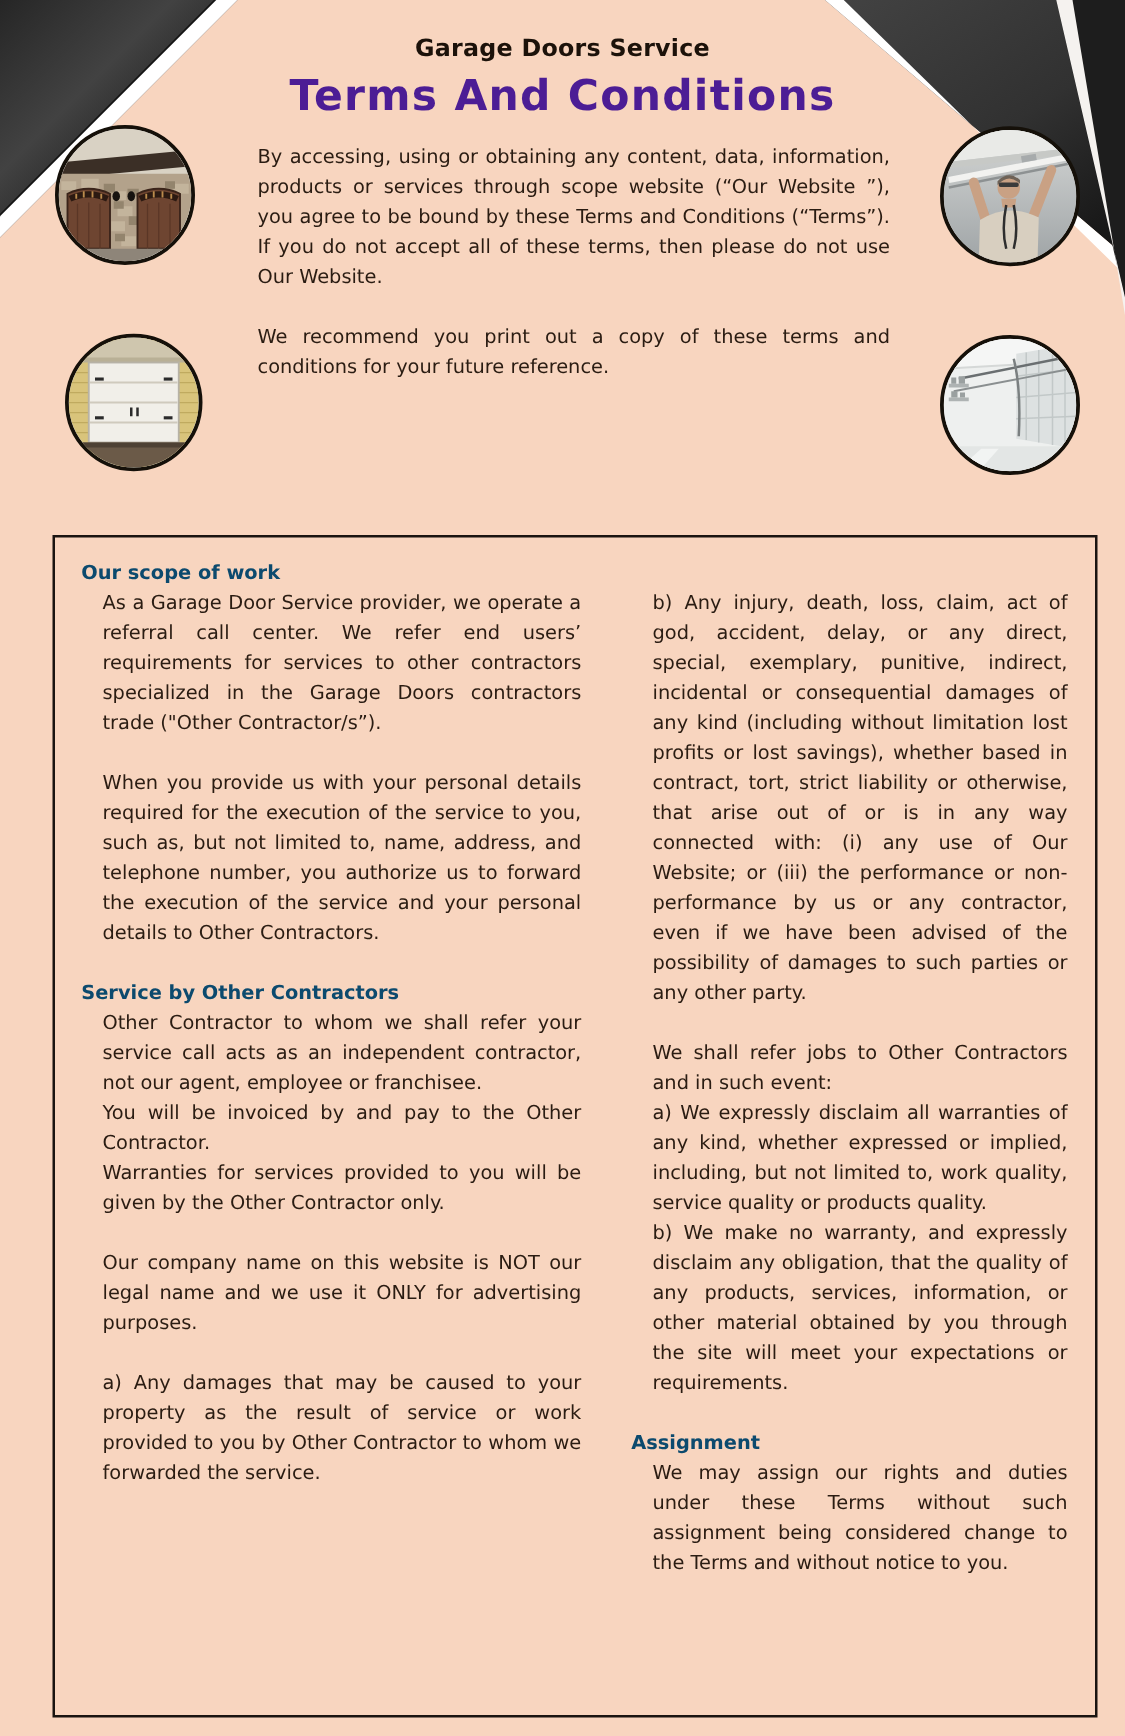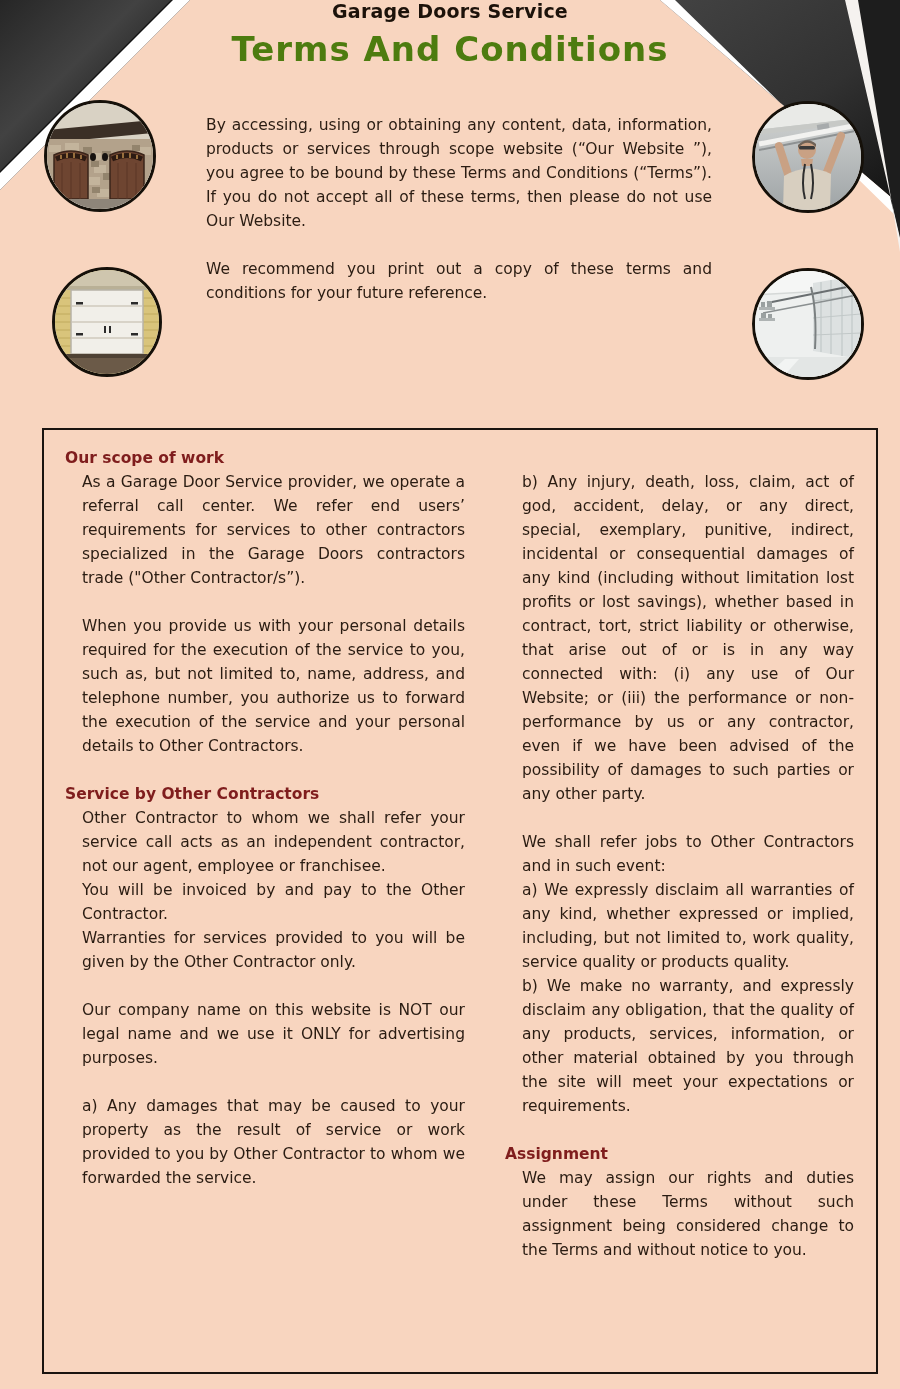--- a/index.html
+++ b/index.html
@@ -7,25 +7,26 @@
     position:relative;
     width:900px;height:1389px;
     background:#f8d5bf;
     overflow:hidden;
     font-family:"DejaVu Sans", sans-serif;
     color:#2a1c12;
   }
   .corner-svg{position:absolute;top:0;left:0;}
   .header{position:absolute;top:0;left:0;width:900px;text-align:center;z-index:3;}
   .brand{
+    margin-top:28px;
     font-size:19px;font-weight:bold;color:#1c120a;letter-spacing:.2px;
   }
   .main-title{
     margin-top:7px;
-    font-size:34px;font-weight:bold;color:#4d7c0f;letter-spacing:1px;
+    font-size:34px;font-weight:bold;color:#4c1d95;letter-spacing:1px;
   }
   .intro{
     position:absolute;top:113px;left:206px;width:506px;z-index:3;
     font-size:15.5px;line-height:24px;text-align:justify;
   }
   .intro p{margin:0 0 24px 0;}
   .photo{
     position:absolute;border-radius:50%;
     border:3px solid #151009;overflow:hidden;z-index:4;
     background:#ccc;
@@ -34,21 +35,21 @@
   .terms-box{
     position:absolute;top:428px;left:42px;width:836px;height:946px;
     box-sizing:border-box;
     border:2px solid #1a1410;
     padding:16px 22px 0 21px;
     display:flex;z-index:3;
   }
   .col{font-size:15.5px;line-height:24px;text-align:justify;}
   .col-left{width:400px;margin-right:40px;flex:none;}
   .col-right{flex:1;padding-top:24px;}
-  .th{font-weight:bold;color:#7f1d1d;}
+  .th{font-weight:bold;color:#0c4a6e;}
   .tp{margin:0 0 24px 17px;white-space:pre-line;}
 </style>
 </head>
 <body>
 
 <div class="page">
 
   <svg class="corner-svg" width="900" height="430" viewBox="0 0 900 430" aria-hidden="true">
     <defs>
       <linearGradient id="gL" x1="0" y1="0" x2="0.9" y2="0.9">

